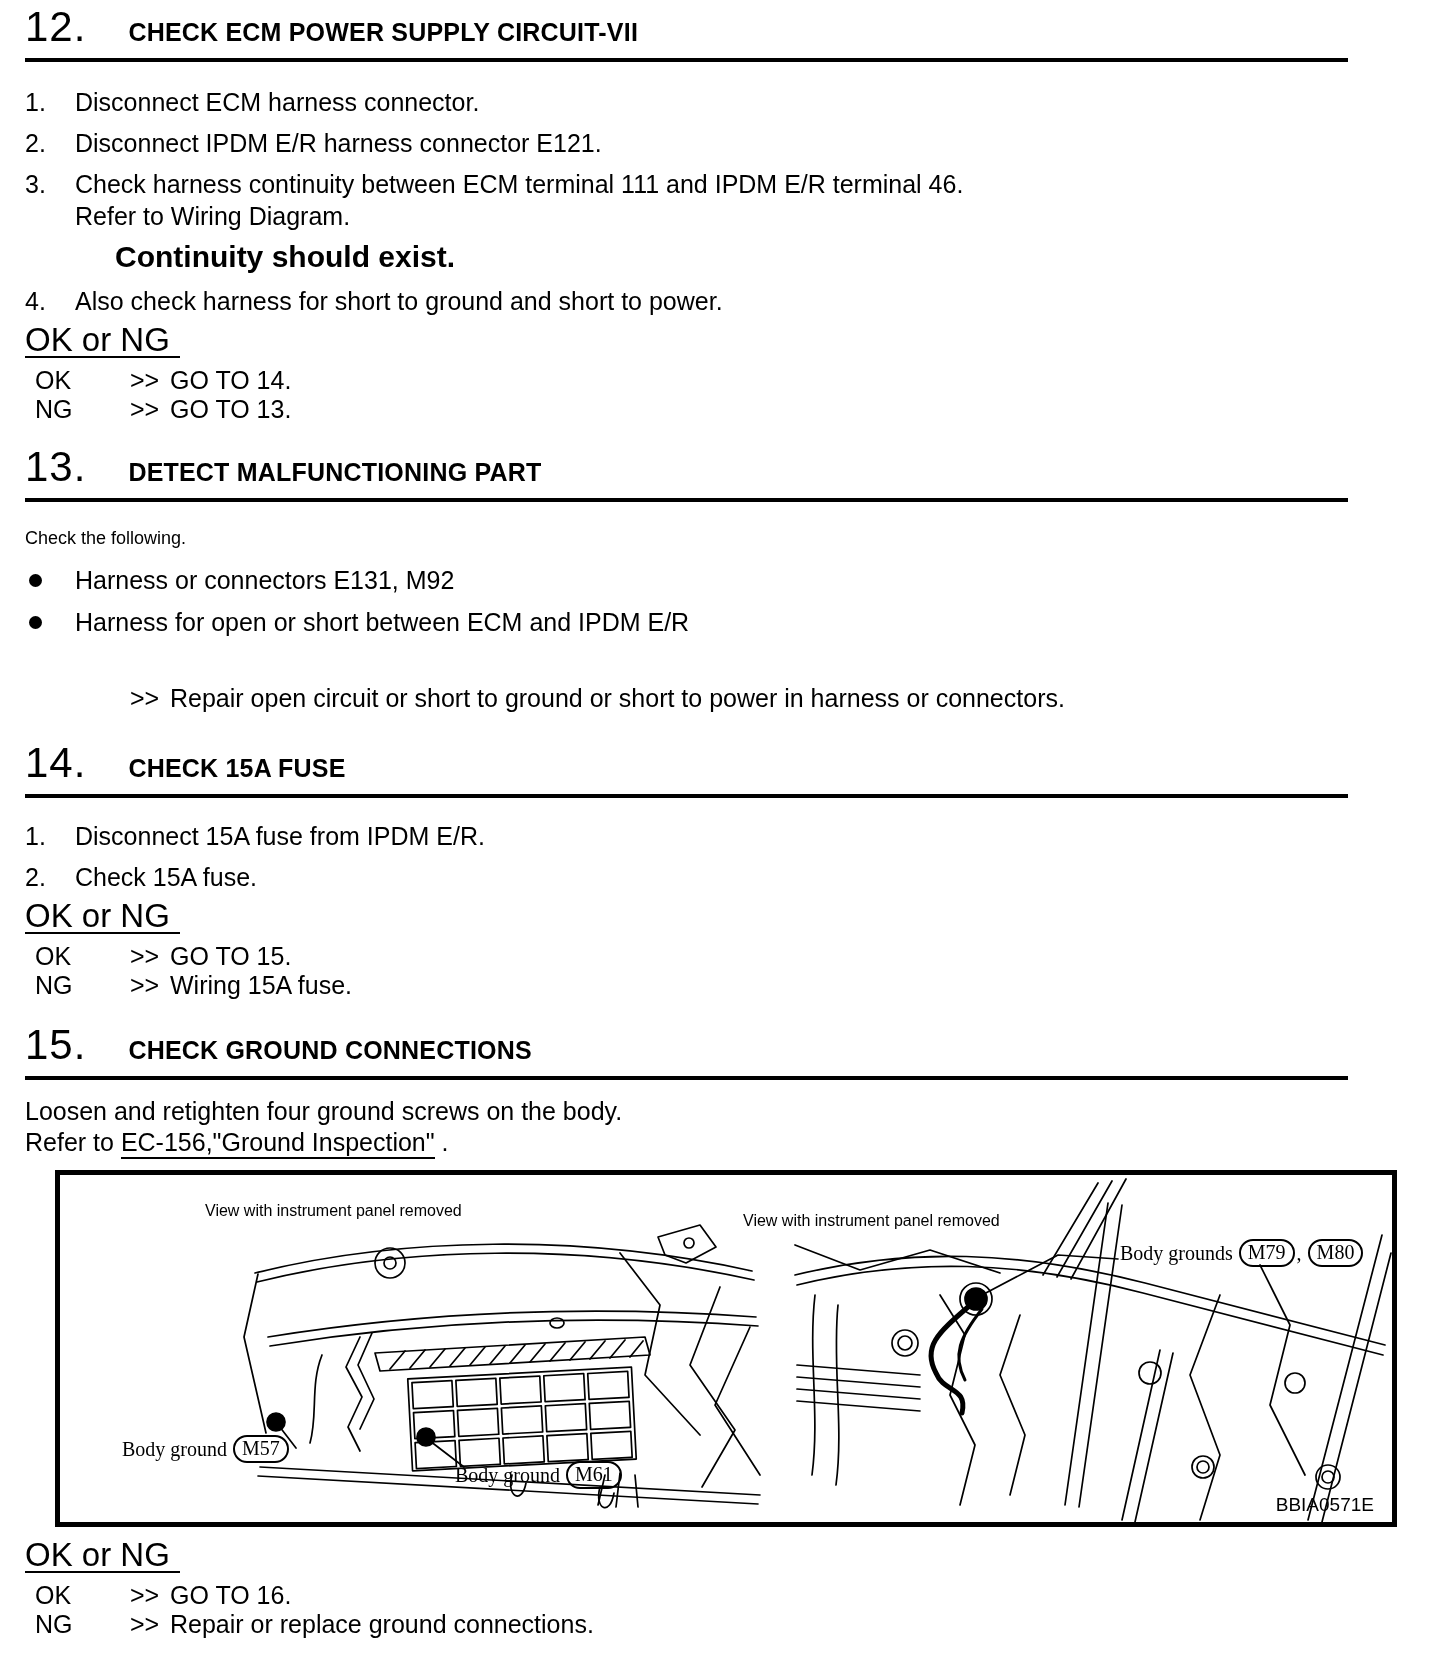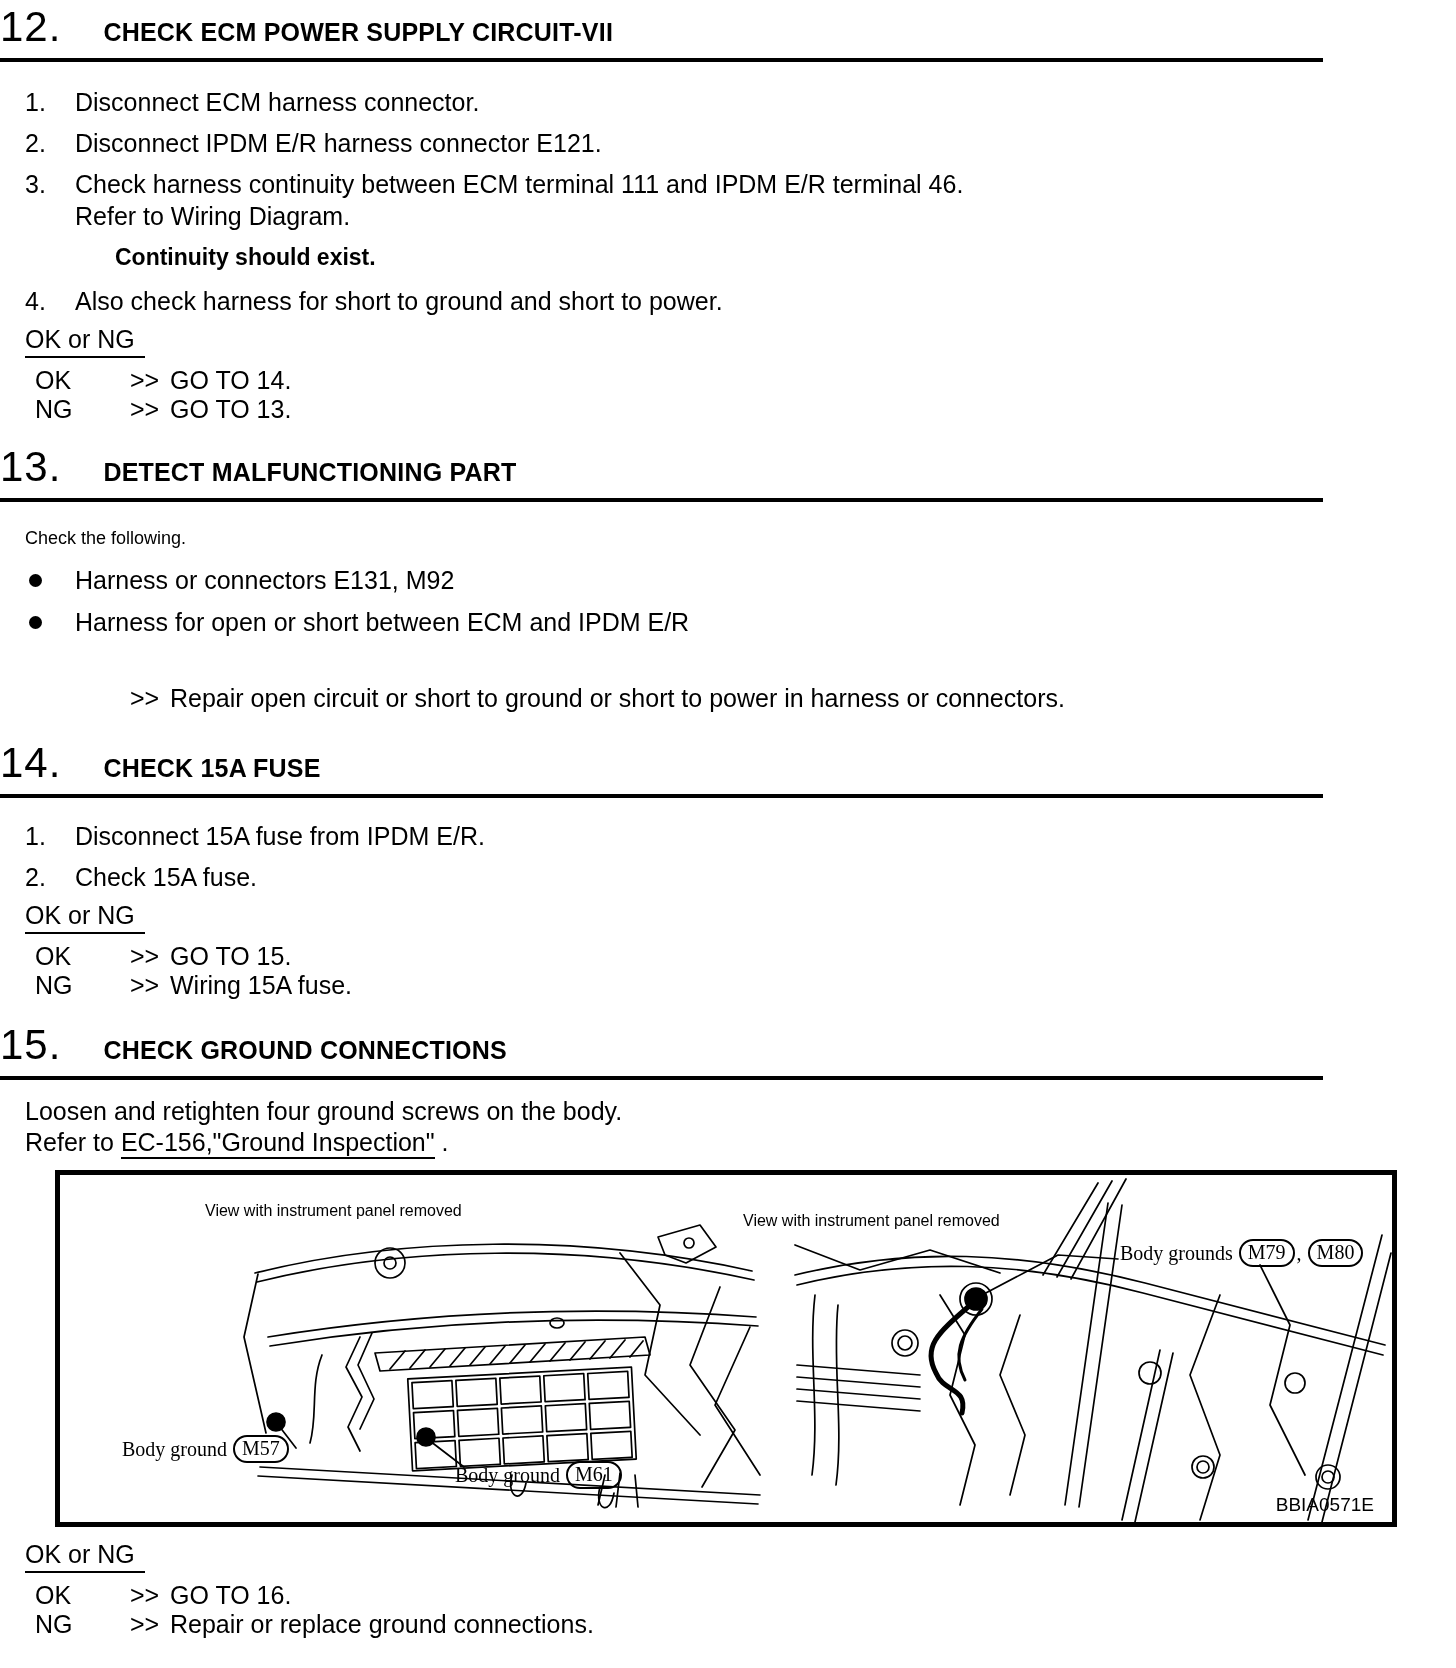--- a/index.html
+++ b/index.html
@@ -5,33 +5,33 @@
   html,body { margin:0; padding:0; background:#ffffff; }
   .page {
     position:relative;
     width:1456px; height:1668px;
     background:#ffffff; color:#000;
     font-family:"Liberation Sans", sans-serif;
     overflow:hidden;
   }
   
   .section-header {
-    width:1323px;
+    margin-left:25px; width:1323px;
     border-bottom:4px solid #000;
     padding-bottom:8px;
     display:flex; align-items:baseline;
   }
   .sec-num { font-size:42px; line-height:46px; letter-spacing:1px; }
   .sec-title { font-size:25px; font-weight:bold; margin-left:42px; letter-spacing:0.2px; }
   
   .step { display:flex; margin-left:25px; font-size:25px; line-height:32px; margin-bottom:9px; }
   .step .num { width:50px; flex:0 0 50px; }
   .step .txt { max-width:1250px; }
-  .spec { font-size:23px; font-weight:bold; line-height:32px; margin:4px 0 12px 115px; }
-  .okng { margin:6px 0 0 25px; font-size:25px; line-height:27px; }
+  .spec { font-size:30px; font-weight:bold; line-height:32px; margin:4px 0 12px 115px; }
+  .okng { margin:6px 0 0 25px; font-size:33px; line-height:27px; }
   .okng span { display:inline-block; border-bottom:2px solid #000; padding:0 10px 3px 0; }
   .results { margin-top:8px; }
   .res-row { display:flex; margin-left:35px; font-size:25px; line-height:29px; }
   .res-label { width:95px; flex:0 0 95px; }
   .res-arrow { width:40px; flex:0 0 40px; }
   .intro { margin:20px 0 0 25px; font-size:18px; line-height:32px; }
   .bullet-row { display:flex; margin-left:25px; font-size:25px; line-height:32px; margin-top:10px; }
   .dot { width:13px; height:13px; border-radius:50%; background:#000; margin:10px 0 0 4px; flex:0 0 13px; }
   .bullet-txt { margin-left:33px; }
   .repair-row { display:flex; margin-left:130px; margin-top:44px; font-size:25px; line-height:32px; }

